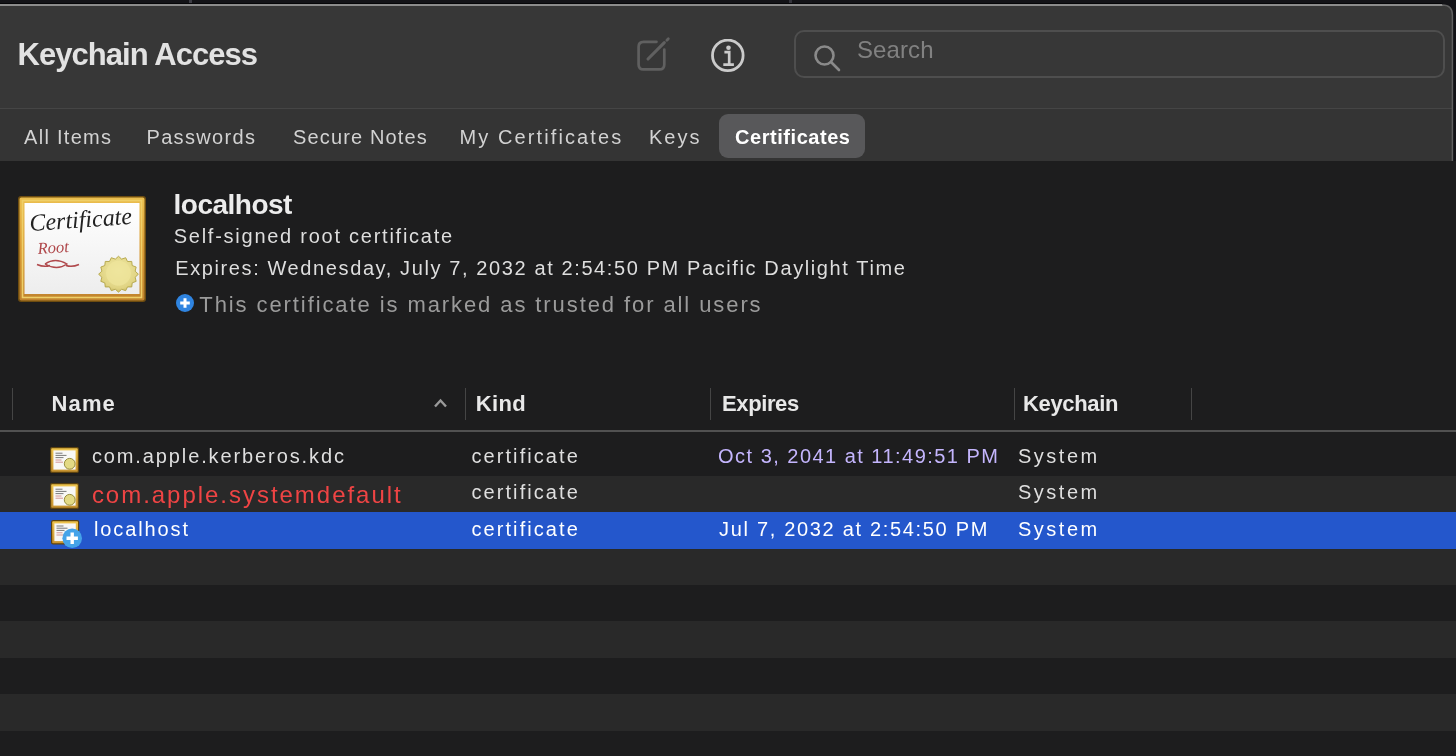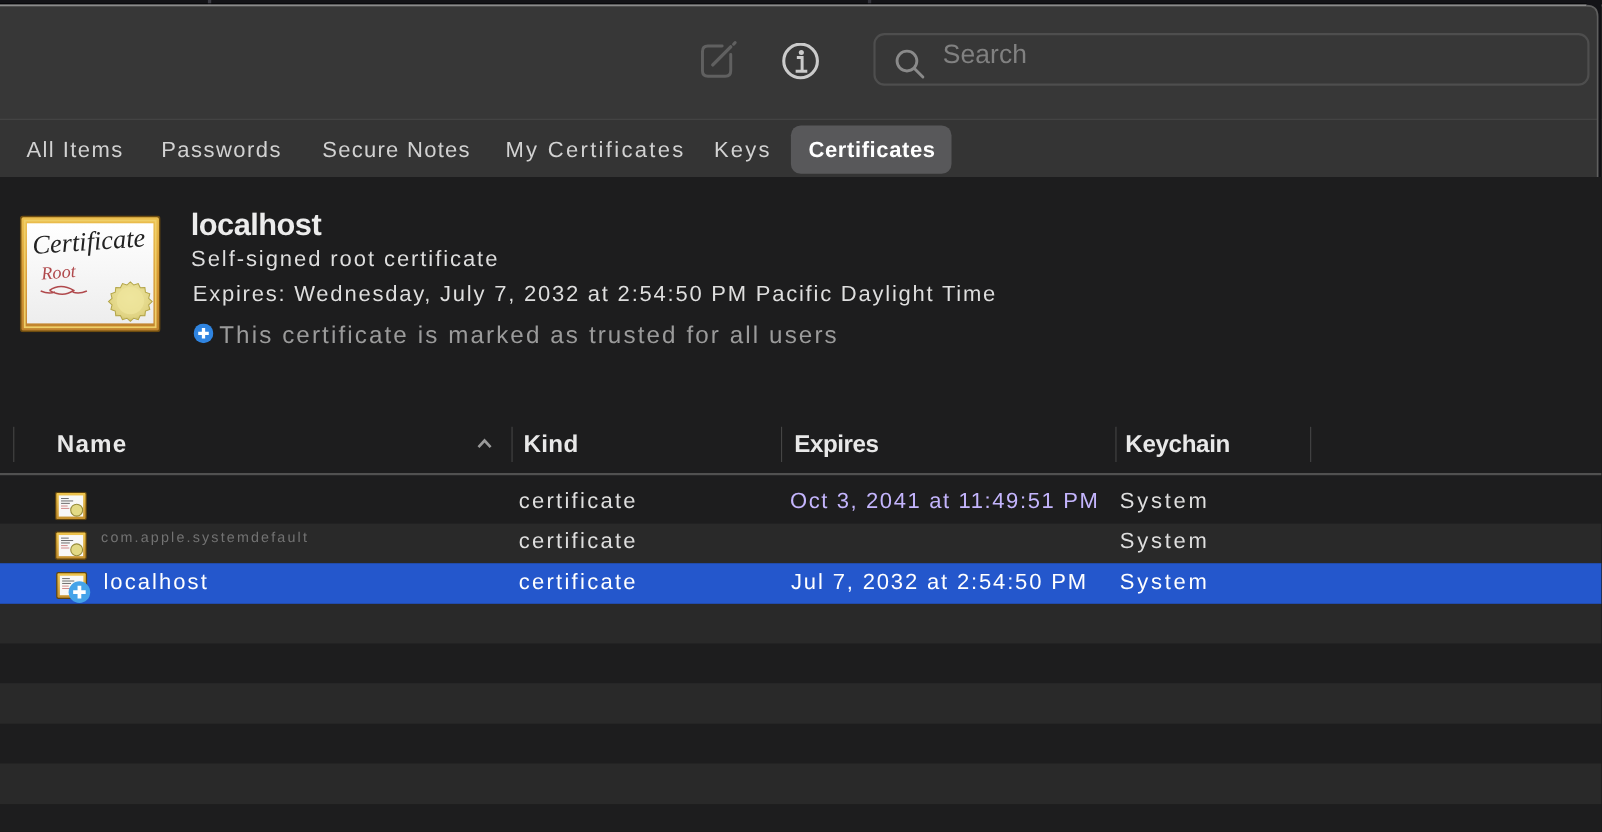--- a/index.html
+++ b/index.html
@@ -20,20 +20,21 @@
 
   <svg class="abs" style="left:1436px;top:0;z-index:5;" width="20" height="161" viewBox="0 0 20 161">
     <path d="M6.3 0 V5 Q16.3 5 16.3 15 V161 H20 V0 Z" fill="#131317"></path>
     <path d="M6.3 5 Q16.4 5 16.4 15 V161" stroke="#5f5f5f" stroke-width="1.5" fill="none"></path>
   </svg>
 
   <div class="abs" style="left:0;top:6px;width:1456px;height:103px;background:#373737;"></div>
   <div class="abs" style="left:0;top:109px;width:1456px;height:52px;background:#343434;"></div>
   <div class="abs" style="left:0;top:108px;width:1456px;height:1px;background:#454545;"></div>
 
+  <div class="abs" style="left:17.5px;top:37px;font-size:31px;font-weight:bold;color:#e2e2e2;letter-spacing:-0.95px;">Keychain Access</div>
 
   <svg class="abs" style="left:636px;top:36px;" width="35" height="36" viewBox="0 0 35 36" fill="none">
     <path d="M20.5 5.8 H7.6 Q2.6 5.8 2.6 10.8 V28.4 Q2.6 33.4 7.6 33.4 H23.3 Q28.3 33.4 28.3 28.4 V13.5" stroke="#606060" stroke-width="2.7" fill="none" stroke-linecap="round"></path>
     <path d="M12 23 L28.3 6.6" stroke="#606060" stroke-width="3.1" stroke-linecap="round"></path>
     <path d="M30.9 4.2 L32.3 2.8" stroke="#606060" stroke-width="2.8" stroke-linecap="round"></path>
   </svg>
 
   <svg class="abs" style="left:710px;top:39px;" width="36" height="34" viewBox="0 0 36 34" fill="none">
     <circle cx="17.8" cy="16.4" r="15.3" stroke="#cbcbcb" stroke-width="2.8"></circle>
     <circle cx="18.5" cy="8.7" r="2.3" fill="#cbcbcb"></circle>
@@ -124,38 +125,39 @@
       <stop offset="0" stop-color="#f0c64e"></stop>
           <stop offset="1" stop-color="#c6912f"></stop>
         </linearGradient>
       </defs>
     <rect x="0.6" y="0.6" width="27.8" height="24.8" rx="1.5" fill="url(#mf1)" stroke="#5d430f" stroke-width="1.2"></rect>
     <rect x="3.4" y="3.4" width="22.2" height="19.2" fill="#f8f8f6"></rect>
     <path d="M5.5 6.2 h7 M5.5 8.4 h11 M5.5 10.6 h8" stroke="#6a6a6a" stroke-width="0.9" fill="none"></path>
     <path d="M5.5 13 h6 M5.5 15.2 h7.5" stroke="#cf8a8a" stroke-width="0.9" fill="none"></path>
     <circle cx="19.7" cy="16.8" r="5.4" fill="#e3da85" stroke="#978d3c" stroke-width="1"></circle>
   </svg>
+  <div class="abs" style="left:91.9px;top:444.8px;font-size:20px;color:#dfdfdf;letter-spacing:1.89px;">com.apple.kerberos.kdc</div>
   <div class="abs" style="left:471.5px;top:444.8px;font-size:20px;color:#dfdfdf;letter-spacing:2.07px;">certificate</div>
   <div class="abs" style="left:718.1px;top:444.8px;font-size:20px;color:#c4b5fd;letter-spacing:1.47px;">Oct 3, 2041 at 11:49:51 PM</div>
   <div class="abs" style="left:1018px;top:444.8px;font-size:20px;color:#dfdfdf;letter-spacing:2.5px;">System</div>
 
   <svg class="abs" style="left:49.5px;top:483px;" width="29" height="26" viewBox="0 0 29 26">
     <defs>
         <linearGradient id="mf2" x1="0" y1="0" x2="0" y2="1">
       <stop offset="0" stop-color="#f0c64e"></stop>
           <stop offset="1" stop-color="#c6912f"></stop>
         </linearGradient>
       </defs>
     <rect x="0.6" y="0.6" width="27.8" height="24.8" rx="1.5" fill="url(#mf2)" stroke="#5d430f" stroke-width="1.2"></rect>
     <rect x="3.4" y="3.4" width="22.2" height="19.2" fill="#f8f8f6"></rect>
     <path d="M5.5 6.2 h7 M5.5 8.4 h11 M5.5 10.6 h8" stroke="#6a6a6a" stroke-width="0.9" fill="none"></path>
     <path d="M5.5 13 h6 M5.5 15.2 h7.5" stroke="#cf8a8a" stroke-width="0.9" fill="none"></path>
     <circle cx="19.7" cy="16.8" r="5.4" fill="#e3da85" stroke="#978d3c" stroke-width="1"></circle>
   </svg>
-  <div class="abs" style="left:91.9px;top:481.3px;font-size:13px;color:#737373;letter-spacing:1.97px;">com.apple.systemdefault</div>
+  <div class="abs" style="left:91.9px;top:481.3px;font-size:24px;color:#ef4444;letter-spacing:1.97px;">com.apple.systemdefault</div>
   <div class="abs" style="left:471.5px;top:481.3px;font-size:20px;color:#dfdfdf;letter-spacing:2.07px;">certificate</div>
   <div class="abs" style="left:1018px;top:481.3px;font-size:20px;color:#dfdfdf;letter-spacing:2.5px;">System</div>
 
   <svg class="abs" style="left:50.8px;top:519.5px;" width="32" height="29" viewBox="0 0 32 29">
     <defs>
         <linearGradient id="mf3" x1="0" y1="0" x2="0" y2="1">
       <stop offset="0" stop-color="#f0c64e"></stop>
           <stop offset="1" stop-color="#c6912f"></stop>
         </linearGradient>
       </defs>

